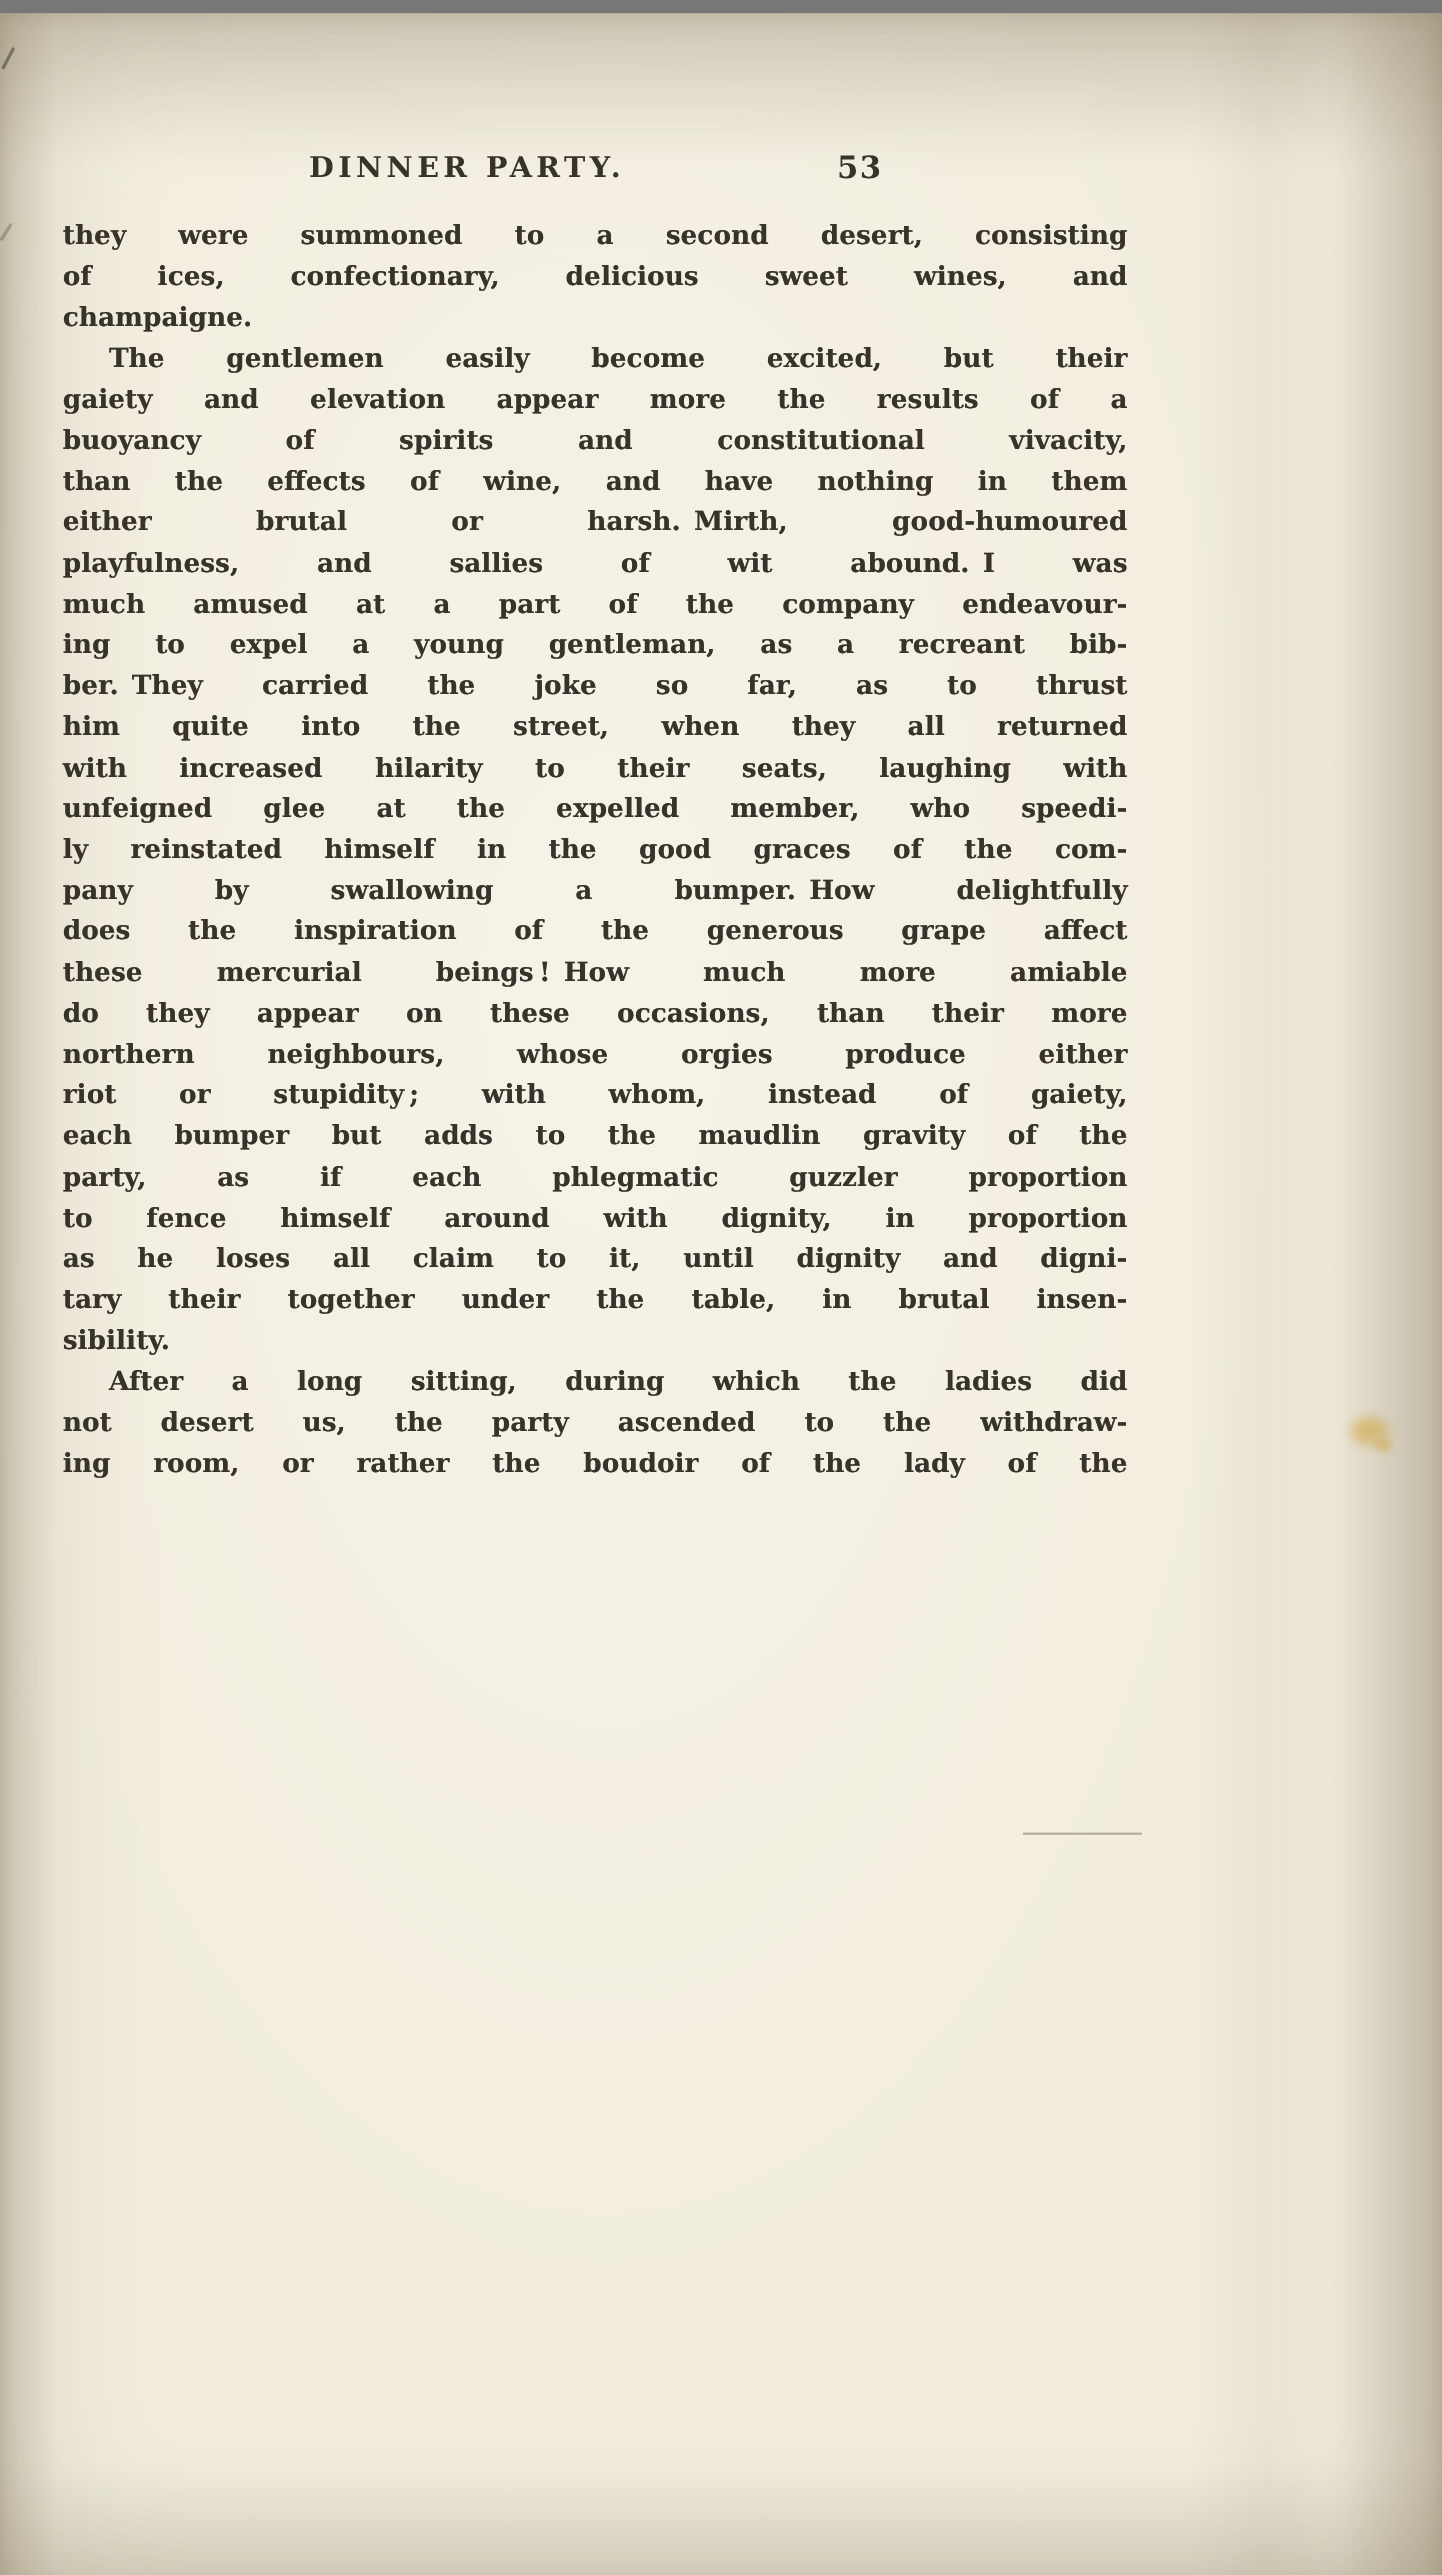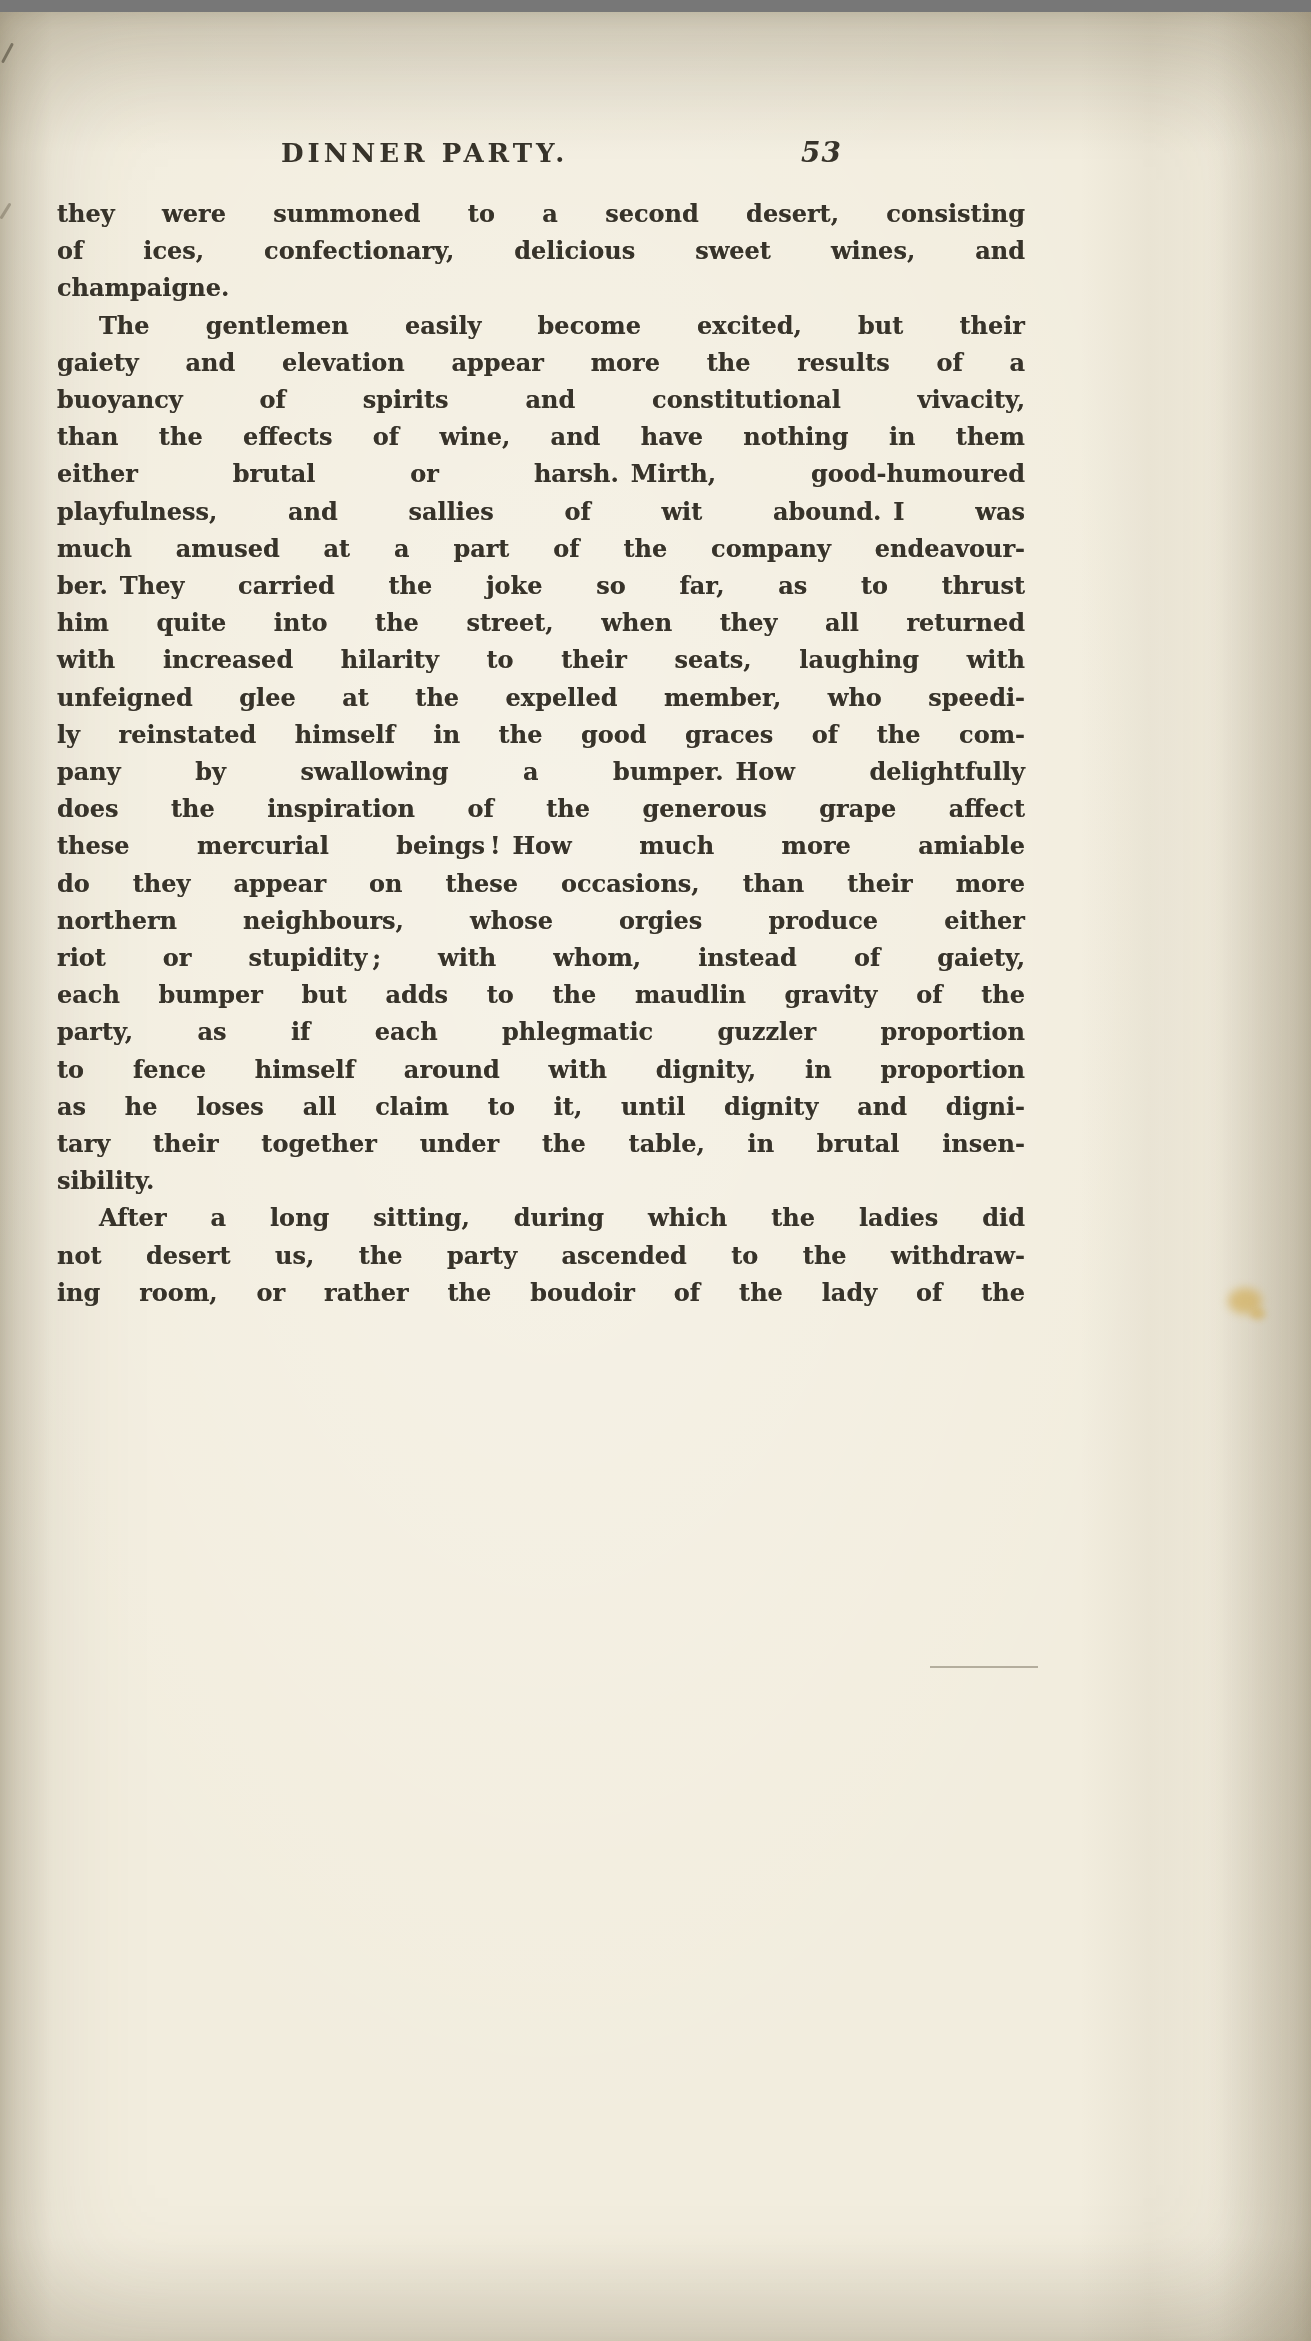--- a/index.html
+++ b/index.html
@@ -19,22 +19,22 @@
   }
   .header-row{
     position:absolute; left:57px; top:126px; width:968px; height:44px;
   }
   .running-title{
     position:absolute; left:224px; top:0;
     font-size:26px; font-weight:bold; letter-spacing:4px;
     white-space:nowrap;
   }
   .folio{
-    position:absolute; left:744px; top:-2px;
-    font-size:28px; font-weight:bold; letter-spacing:1px;font-style:italic;
+    position:absolute; left:704px; top:-2px;
+    font-size:28px; font-weight:bold; letter-spacing:1px;
   }
   .textblock{
     position:absolute; left:57px; top:183px; width:968px;
     font-size:24px; font-weight:bold;
     line-height:37.2px;
     text-shadow:0 0 0.5px rgba(52,47,38,0.55);
   }
   .paragraph{margin:0;}
   .line{
     text-align:justify;
@@ -96,20 +96,21 @@
         <div class="line no-just">champaigne.</div>
       </div>
       <div class="paragraph">
         <div class="line indent">The gentlemen easily become excited, but their</div>
         <div class="line">gaiety and elevation appear more the results of a</div>
         <div class="line">buoyancy of spirits and constitutional vivacity,</div>
         <div class="line">than the effects of wine, and have nothing in them</div>
         <div class="line">either brutal or harsh. Mirth, good-humoured</div>
         <div class="line">playfulness, and sallies of wit abound. I was</div>
         <div class="line">much amused at a part of the company endeavour-</div>
+        <div class="line">ing to expel a young gentleman, as a recreant bib-</div>
         <div class="line">ber. They carried the joke so far, as to thrust</div>
         <div class="line">him quite into the street, when they all returned</div>
         <div class="line">with increased hilarity to their seats, laughing with</div>
         <div class="line">unfeigned glee at the expelled member, who speedi-</div>
         <div class="line">ly reinstated himself in the good graces of the com-</div>
         <div class="line">pany by swallowing a bumper. How delightfully</div>
         <div class="line">does the inspiration of the generous grape affect</div>
         <div class="line">these mercurial beings ! How much more amiable</div>
         <div class="line">do they appear on these occasions, than their more</div>
         <div class="line">northern neighbours, whose orgies produce either</div>

